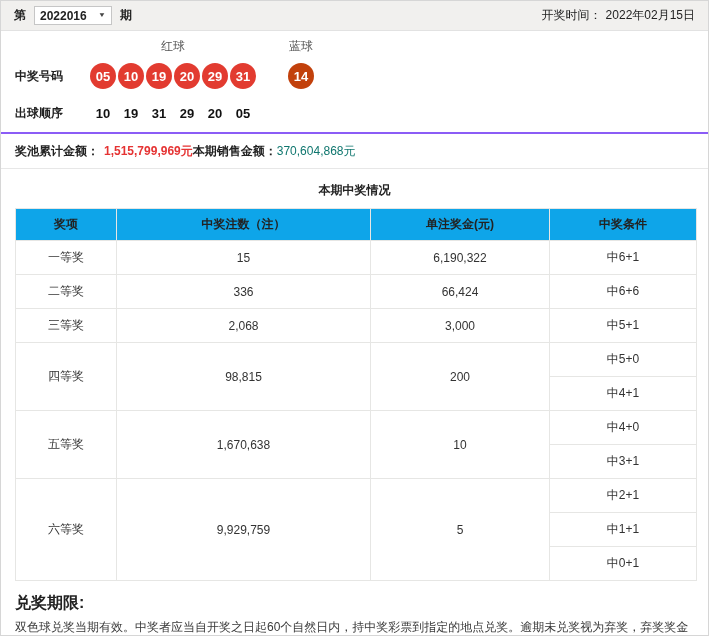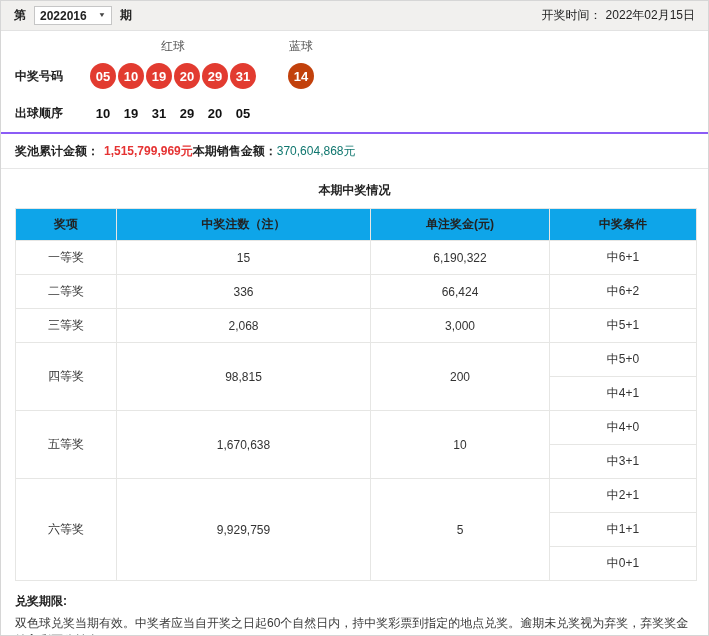--- a/index.html
+++ b/index.html
@@ -92,21 +92,21 @@
   table.prize thead th {
     background: #0ea5e9;
     font-weight: bold; color: #222;
     height: 32px;
   }
   col.c1 { width: 101px; } col.c2 { width: 254px; }
   col.c3 { width: 179px; } col.c4 { width: 147px; }
 
   
   .footer { padding: 12px 14px 0; }
-  .footer-title { font-weight: bold; font-size: 12px; color: #222; margin-bottom: 5px; }
+  .footer-title { font-weight: bold; font-size: 16px; color: #222; margin-bottom: 5px; }
   .footer-text { font-size: 12px; color: #3a3a3a; line-height: 1.45; }
 </style>
 </head>
 <body>
 
 <div class="page">
 
   <div class="topbar">
     <div class="topbar-left">
       <span>第</span>
@@ -199,21 +199,21 @@
       <tr>
         <td>一等奖</td>
         <td>15</td>
         <td>6,190,322</td>
         <td>中6+1</td>
       </tr>
       <tr>
         <td>二等奖</td>
         <td>336</td>
         <td>66,424</td>
-        <td>中6+2</td>
+        <td>中6+6</td>
       </tr>
       <tr>
         <td>三等奖</td>
         <td>2,068</td>
         <td>3,000</td>
         <td>中5+1</td>
       </tr>
       <tr>
         <td rowspan="2">四等奖</td>
         <td rowspan="2">98,815</td>

